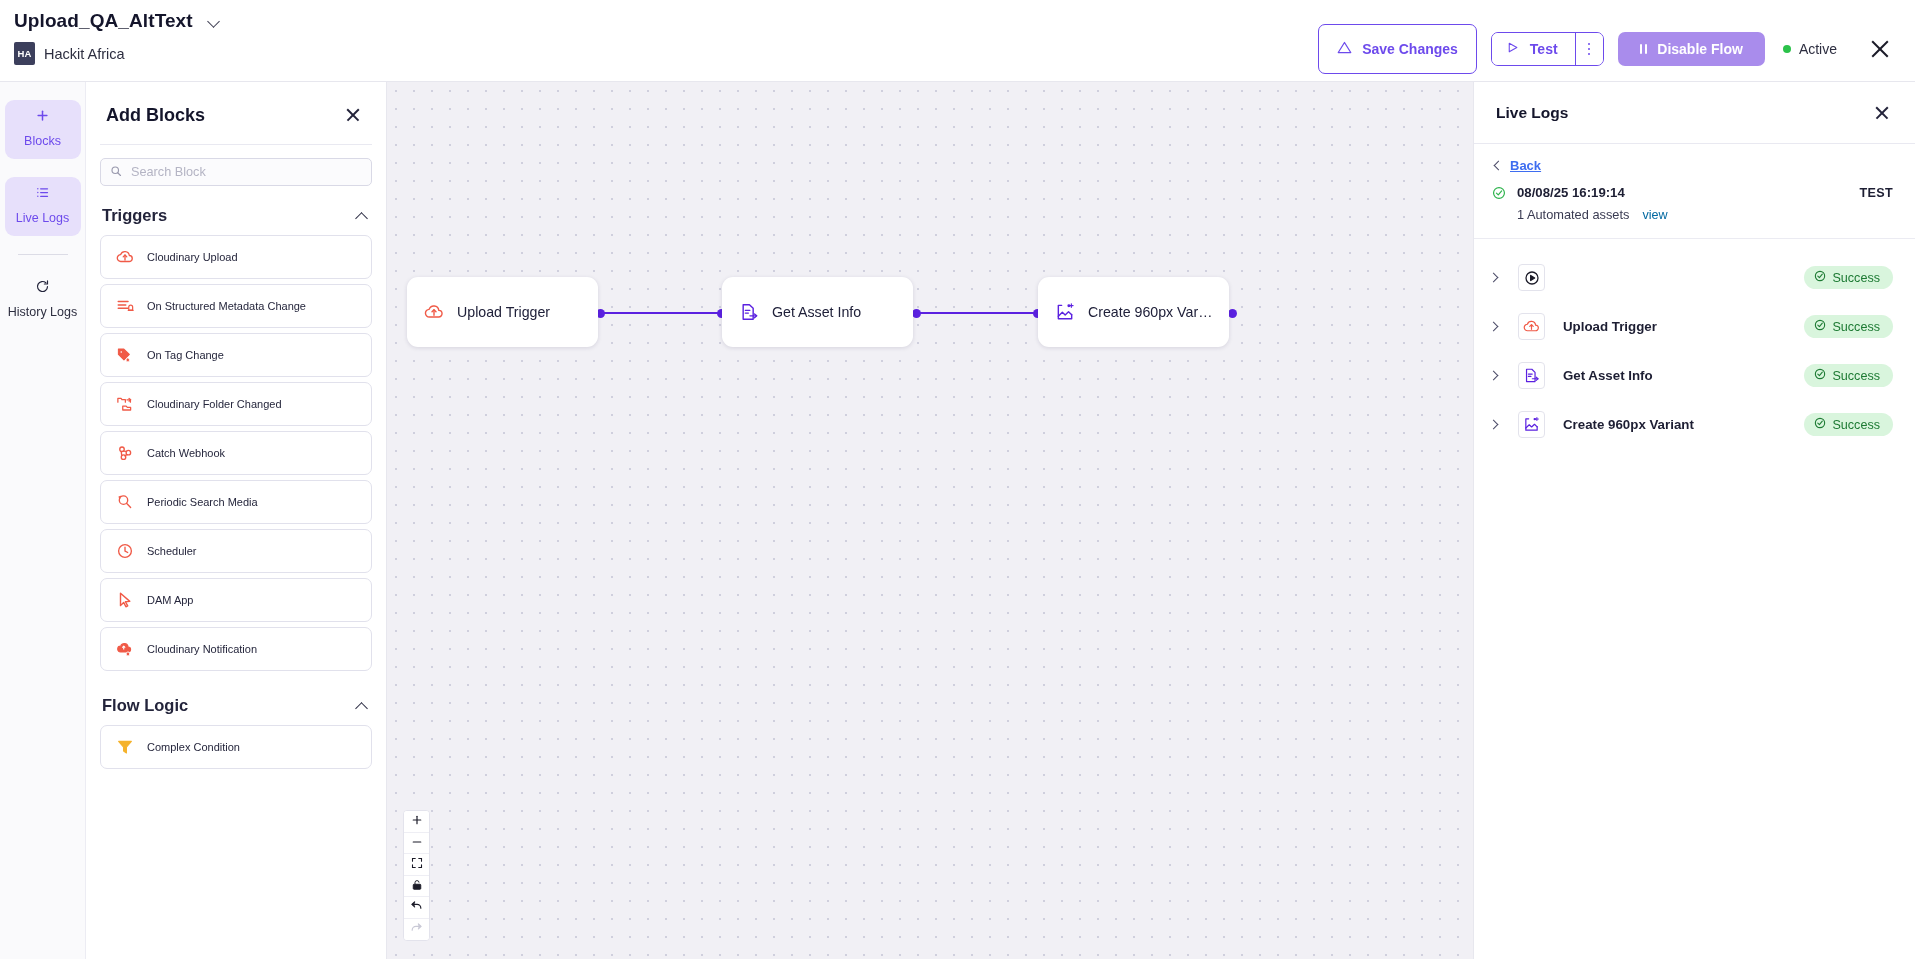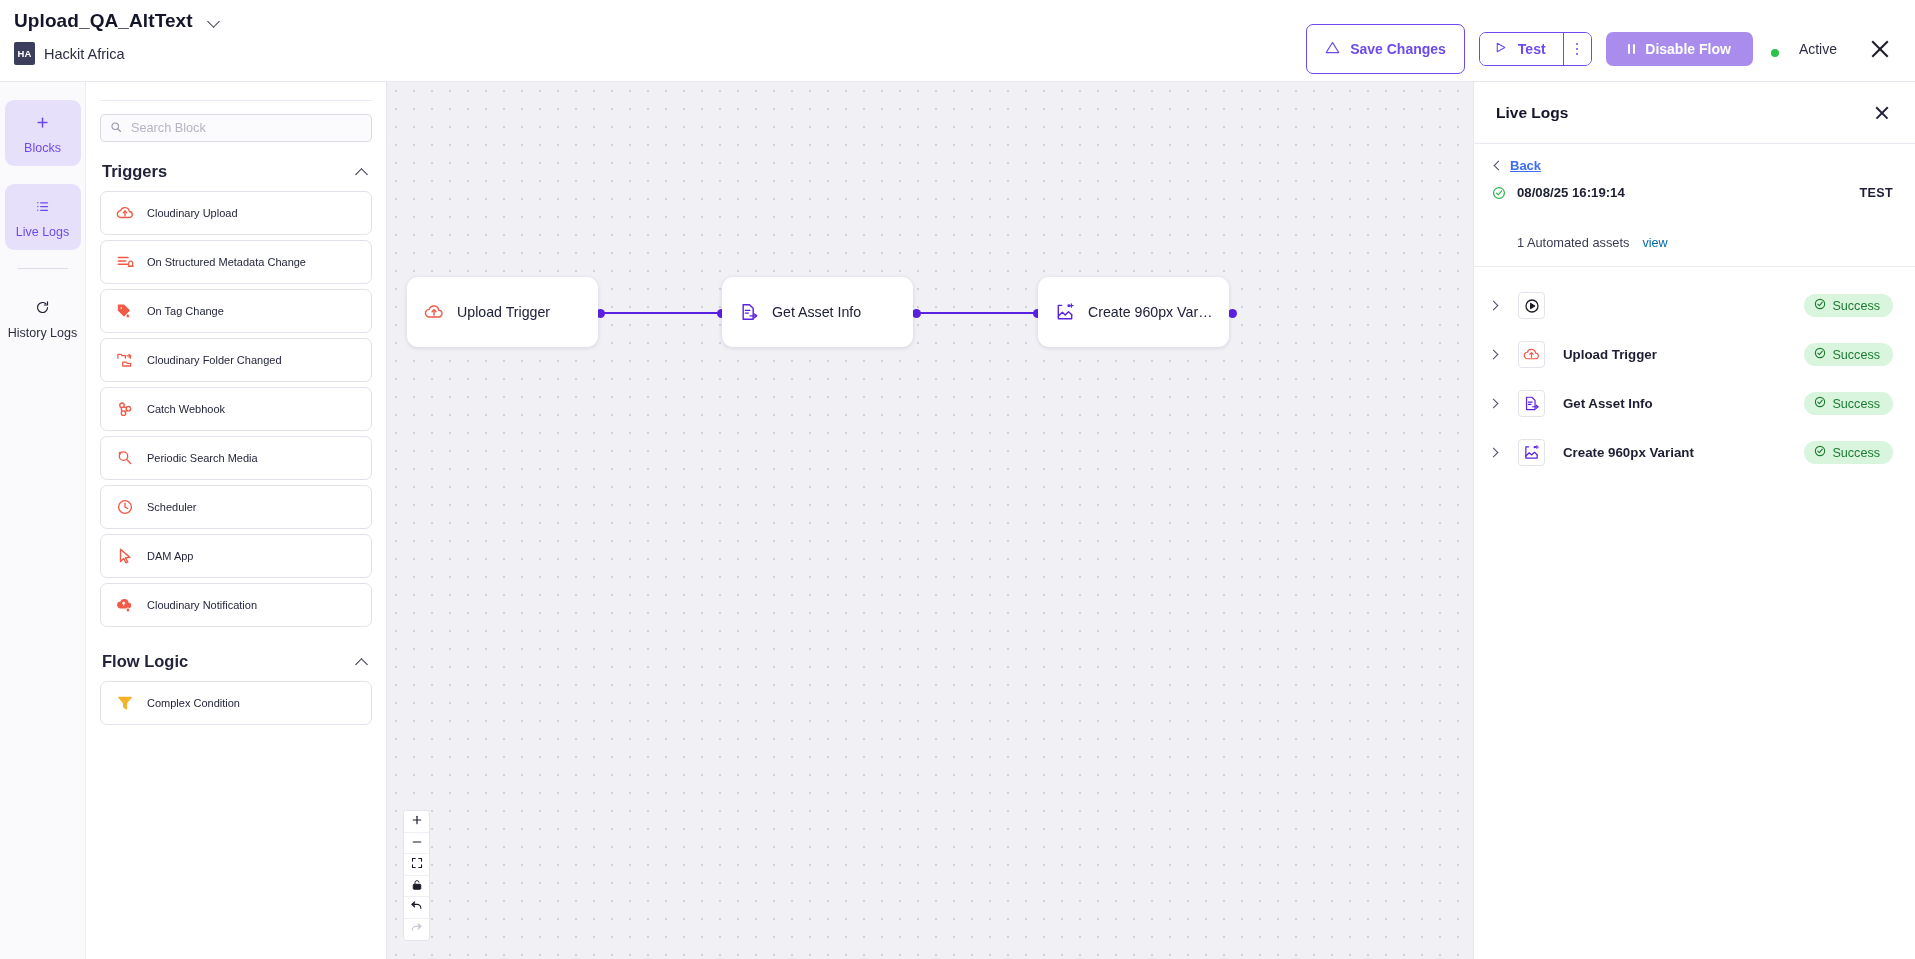--- a/index.html
+++ b/index.html
@@ -46,37 +46,37 @@
   .test-btn { display:flex; align-items:center; gap:11px; padding: 0 17px 0 14px; color:#6d4aec; font-weight:bold; font-size:14px; cursor:pointer; background:#fff;}
   .test-more { width: 28px; display:flex; align-items:center; justify-content:center; border-left:1.3px solid #6d4aec; cursor:pointer; background:#fff; }
   .dots-v { display:flex; flex-direction:column; gap:2.5px; }
   .dots-v i { width:2.6px; height:2.6px; border-radius:50%; background:#6d4aec; display:block; }
   .btn-disable {
     height: 34px; padding: 0 22px; background: #a98cec; color: #ffffff;
     font-weight: bold; border: none;
   }
   .pause-ic { display:inline-flex; gap:2.5px; }
   .pause-ic i { width:2.6px; height:10px; background:#fff; display:block; border-radius:1px; }
-  .status-wrap { display: flex; align-items: flex-end; gap: 20px; margin-left: 4px; }
+  .status-wrap { display: flex; align-items: center; gap: 8px; margin-left: 4px; }
   .status-dot { width: 8px; height: 8px; border-radius: 50%; background: #2bc24a; }
   .status-label { font-size: 14px; color: #2d2e40; }
   .close-x { width: 30px; height: 30px; margin-left: 14px; cursor: pointer; position: relative; }
   .close-x::before, .close-x::after {
     content:""; position:absolute; left:4px; top:14px; width:22px; height:1.9px; background:#1b1b28;
   }
   .close-x::before { transform: rotate(45deg); }
   .close-x::after { transform: rotate(-45deg); }
 
   
   .rail {
     position: absolute; top: 82px; left: 0; width: 86px; height: 877px;
     background: #fafafc; border-right: 1px solid #ececf3; padding-top: 18px;
   }
   .rail-item {
-    width: 76px; margin: 0 auto 18px auto; border-radius: 9px; padding: 15px 2px 11px 2px;
+    width: 76px; margin: 0 auto 18px auto; border-radius: 9px; padding: 8px 2px 11px 2px;
     display: flex; flex-direction: column; align-items: center; gap: 7px; cursor: pointer;
   }
   .rail-item.active { background: #e7e0fb; }
   .rail-label { font-size: 12.5px; line-height: 14px; text-align: center; }
   .rail-item.active .rail-label { color: #6d4aec; }
   .rail-item.plain .rail-label { color: #2d2e40; }
   .rail-sep { width: 50px; height: 1px; background: #dcdce6; margin: 4px auto 16px auto; }
 
   
   .panel-blocks {
@@ -163,21 +163,21 @@
   .back-chev::before {
     content:""; position:absolute; left:3px; top:1px; width:6px; height:6px;
     border-left:1.4px solid #4a4a66; border-bottom:1.4px solid #4a4a66;
     transform: rotate(45deg);
   }
   .back-label { font-size: 13px; font-weight: bold; color: #3e6df0; text-decoration: underline; }
   .run-row { display:flex; align-items:center; padding: 12px 22px 0 18px; }
   .check-circle { width: 14px; height: 14px; flex:0 0 14px; }
   .run-ts { font-size: 13.2px; font-weight: bold; color: #1d1e33; margin-left: 11px; }
   .run-env { margin-left: auto; font-size: 12.6px; font-weight: bold; color: #1d1e33; letter-spacing: .3px; }
-  .assets-row { display: flex; align-items: center; gap: 13px; padding: 7px 0 0 43px; margin-top: 28px; }
+  .assets-row { display: flex; align-items: center; gap: 13px; padding: 7px 0 0 43px; }
   .assets-text { font-size: 12.8px; color: #3a3b52; }
   .assets-view { font-size: 12.6px; color: #0369a1; cursor: pointer; }
   .logs-sep { height: 1px; background: #ebebf2; margin: 16px 0 0 0; }
   .log-item { display:flex; align-items:center; height: 49px; padding: 0 22px 0 14px; cursor: pointer; }
   .log-chev { width: 12px; height: 12px; position: relative; flex:0 0 12px; }
   .log-chev::before {
     content:""; position:absolute; left:2px; top:2px; width:6px; height:6px;
     border-right:1.3px solid #4a4a66; border-top:1.3px solid #4a4a66;
     transform: rotate(45deg);
   }
@@ -284,20 +284,24 @@
       <svg width="15" height="15" viewBox="0 0 24 24" fill="none" stroke="#22233a" stroke-width="1.9" stroke-linecap="round">
           <path d="M20 12a8 8 0 1 1-2.6-5.9"></path>
           <polyline points="20,3 20,8 15,8"></polyline>
         </svg>
     </span>
     <span class="rail-label">History Logs</span>
   </div>
 </div>
 
 <div class="panel-blocks">
+  <div class="panel-head">
+    <span class="panel-title">Add Blocks</span>
+    <span class="panel-x"></span>
+  </div>
   <div class="panel-divider"></div>
 
   <div class="search-wrap">
     <div class="search-box">
       <span>
         <svg width="12" height="12" viewBox="0 0 24 24" fill="none" stroke="#9a9aae" stroke-width="2.3" stroke-linecap="round">
             <circle cx="10.5" cy="10.5" r="6.5"></circle>
             <line x1="15.5" y1="15.5" x2="21" y2="21"></line>
           </svg>
       </span>

